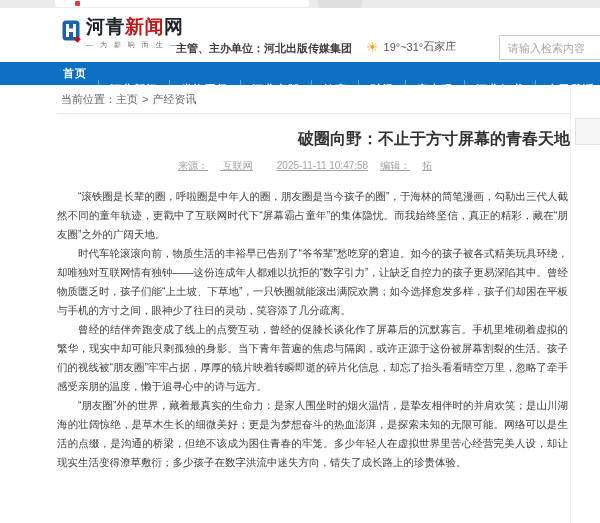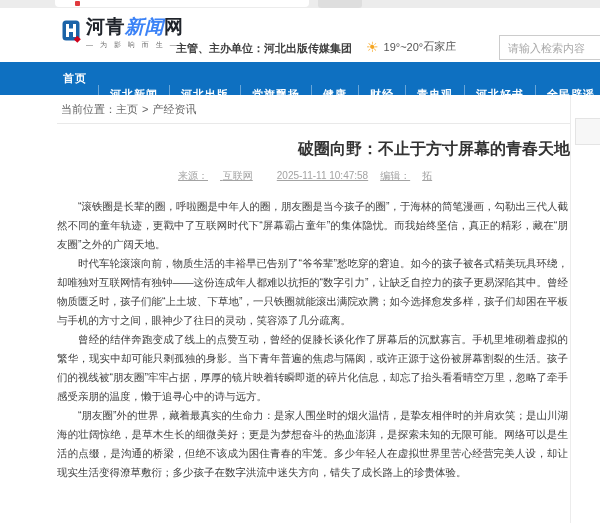--- a/index.html
+++ b/index.html
@@ -14,33 +14,33 @@
     background:#e03a3e; border-radius:1px; }
   .ts-grey { position:absolute; left:318px; top:0; width:44px; height:8px;
     background:#dedede; border-radius:0 0 3px 3px; }
 
   
   .header { position:relative; height:54px; background:#fff; }
   .logo { position:absolute; left:62px; top:9px; display:flex; align-items:flex-start; cursor:pointer; }
   .logo-icon { margin-top:3px; }
   .logo-txt { margin-left:4px; }
   .logo-main { font-size:19px; font-weight:bold; color:#20242b; letter-spacing:0.5px; line-height:20px; white-space:nowrap; }
-  .logo-main .red { color:#3b82f6;font-style:italic; }
+  .logo-main .red { color:#b91c1c; }
   .tagline { font-size:7px; color:#6f6f6f; letter-spacing:2.5px; margin-top:3px; white-space:nowrap; }
   .sponsor { position:absolute; left:176px; top:33px; font-size:11px; font-weight:bold; color:#404040; white-space:nowrap; }
   .weather { position:absolute; left:366px; top:31px; display:flex; align-items:center;
     font-size:11px; color:#555; white-space:nowrap; }
   .sun { color:#f5a623; font-size:14px; margin-right:5px; line-height:14px; }
   .search-input { position:absolute; left:499px; top:27px; width:140px; height:25px;
     border:1px solid #ccc; font-size:11px; padding:0 8px; color:#333; outline:none;
     font-family:inherit; }
   .search-input::placeholder { color:#a9a9a9; }
 
   
-  .nav { height:33px; background:#0e70c1; display:flex; align-items:center; padding-left:52px; }
+  .nav { height:23px; background:#0e70c1; display:flex; align-items:center; padding-left:52px; }
   .nav a { display:inline-block; padding:2px 11px; font-size:11px; font-weight:bold;
     color:#fff; text-decoration:none; letter-spacing:1px; white-space:nowrap; }
   .nav a + a { border-left:1px solid rgba(255,255,255,0.38);margin-top:32px; }
 
   
   .content { height:480px; margin:0 29px 0 57px; border-right:1px solid #ececec;
     overflow:hidden; }
   .breadcrumb { padding:8px 0 0 4px; font-size:11px; line-height:13px; color:#666; }
   .breadcrumb a { color:#666; text-decoration:none; }
   .bc-sep { margin:0 4px; }
@@ -86,31 +86,31 @@
       </svg>
     </span>
     <span class="logo-txt">
       <span class="logo-main"><span>河青</span><span class="red">新闻</span><span>网</span></span>
       <div class="tagline">— 为 影 响 而 生 —</div>
     </span>
   </div>
   <div class="sponsor">主管、主办单位：河北出版传媒集团</div>
   <div class="weather">
     <span class="sun">☀</span>
-    <span>19°~20°</span>
+    <span>19°~31°</span>
       <span>石家庄</span>
   </div>
   <input class="search-input" type="text" placeholder="请输入检索内容" style="">
 </div>
 
 <div class="nav">
   <a href="#">首页</a>
   <a href="#">河北新闻</a>
+  <a href="#">党旗飘扬</a>
   <a href="#">河北出版</a>
-  <a href="#">党旗飘扬</a>
   <a href="#">健康</a>
   <a href="#">财经</a>
   <a href="#">青史观</a>
   <a href="#">河北好书</a>
   <a href="#">全民辟谣</a>
 
 </div>
 
 <div class="content">
   <div class="breadcrumb">

